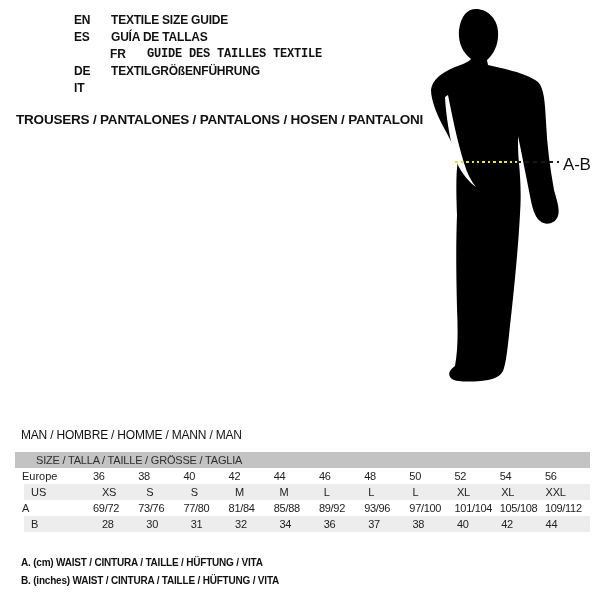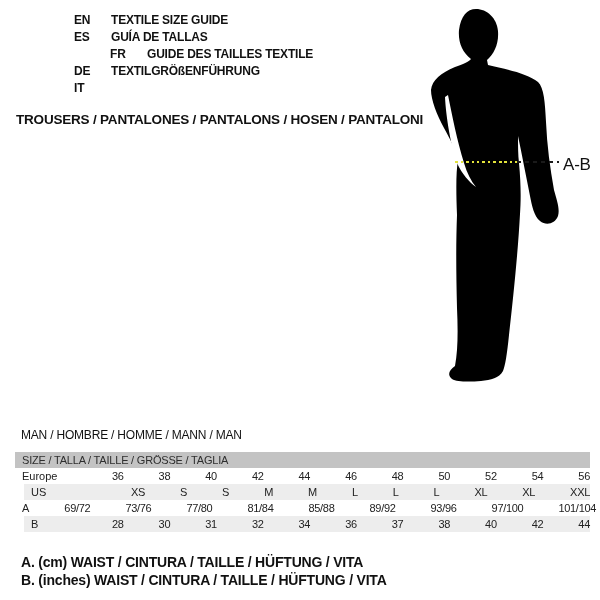--- a/index.html
+++ b/index.html
@@ -18,46 +18,46 @@
   
   .silhouette{position:absolute;left:415px;top:0;width:170px;height:400px;}
   .dash{position:absolute;height:2px;}
   .dash-on-body{left:455px;top:161px;width:62px;
     background:repeating-linear-gradient(90deg,var(--dash-on) 0 2.5px,transparent 2.5px 5.5px);}
   .dash-off-body{left:517px;top:161px;width:42px;
     background:repeating-linear-gradient(90deg,var(--dash-off) 0 4px,transparent 4px 8px);}
   .ab-label{position:absolute;left:563px;top:155px;font-size:17px;letter-spacing:-0.2px;}
   
   .size-table{position:absolute;left:15px;top:452px;width:575px;font-size:11px;color:#222;}
-  .table-header{height:16px;line-height:16px;background:var(--header-bg);padding-left:7px;color:#2e2e2e;letter-spacing:-0.2px;}
-  .trow{display:flex;height:16px;line-height:16px;gap:35px;}
+  .table-header{height:16px;line-height:16px;background:var(--header-bg);padding-left:21px;color:#2e2e2e;letter-spacing:-0.2px;}
+  .trow{display:flex;height:16px;line-height:16px;}
   .trow.shaded{background:var(--shaded-bg);margin-left:9px;}
   .tlabel{width:78px;padding-left:7px;box-sizing:border-box;}
   .tcell{flex:1;text-align:left;letter-spacing:-0.3px;}
   
   .notes{position:absolute;left:21px;top:554px;}
-  .note-line{font-size:14px;font-weight:bold;line-height:17.5px;letter-spacing:-0.2px;white-space:nowrap;}
+  .note-line{font-size:10px;font-weight:bold;line-height:17.5px;letter-spacing:-0.2px;white-space:nowrap;}
 </style>
 </head>
 <body>
 
 <div class="canvas" style="--header-bg: #c3c3c3; --shaded-bg: #ededed; --dash-on: #e3e33a; --dash-off: #1a1a1a;">
 
   <div class="lang-list">
       <div class="lang-row">
         <div class="lang-code" style="display: block;">EN</div>
         <div class="lang-label" style="display: block;">TEXTILE SIZE GUIDE</div>
       </div>
       <div class="lang-row">
         <div class="lang-code" style="display: block;">ES</div>
         <div class="lang-label" style="display: block;">GUÍA DE TALLAS</div>
       </div>
       <div class="lang-row">
         <div class="lang-code" style="display: block; padding-left: 36px;">FR</div>
-        <div class="lang-label" style="display: block;">GUIDE DES TAILLES TEXTILE</div>
+        <div class="lang-label" style="display: block; font-family: Liberation Mono, monospace;">GUIDE DES TAILLES TEXTILE</div>
       </div>
       <div class="lang-row">
         <div class="lang-code" style="display: block;">DE</div>
         <div class="lang-label" style="display: block; text-align: right;">TEXTILGRÖßENFÜHRUNG</div>
       </div>
       <div class="lang-row">
         <div class="lang-code" style="display: block;">IT</div>
       </div>
     </div>
 

